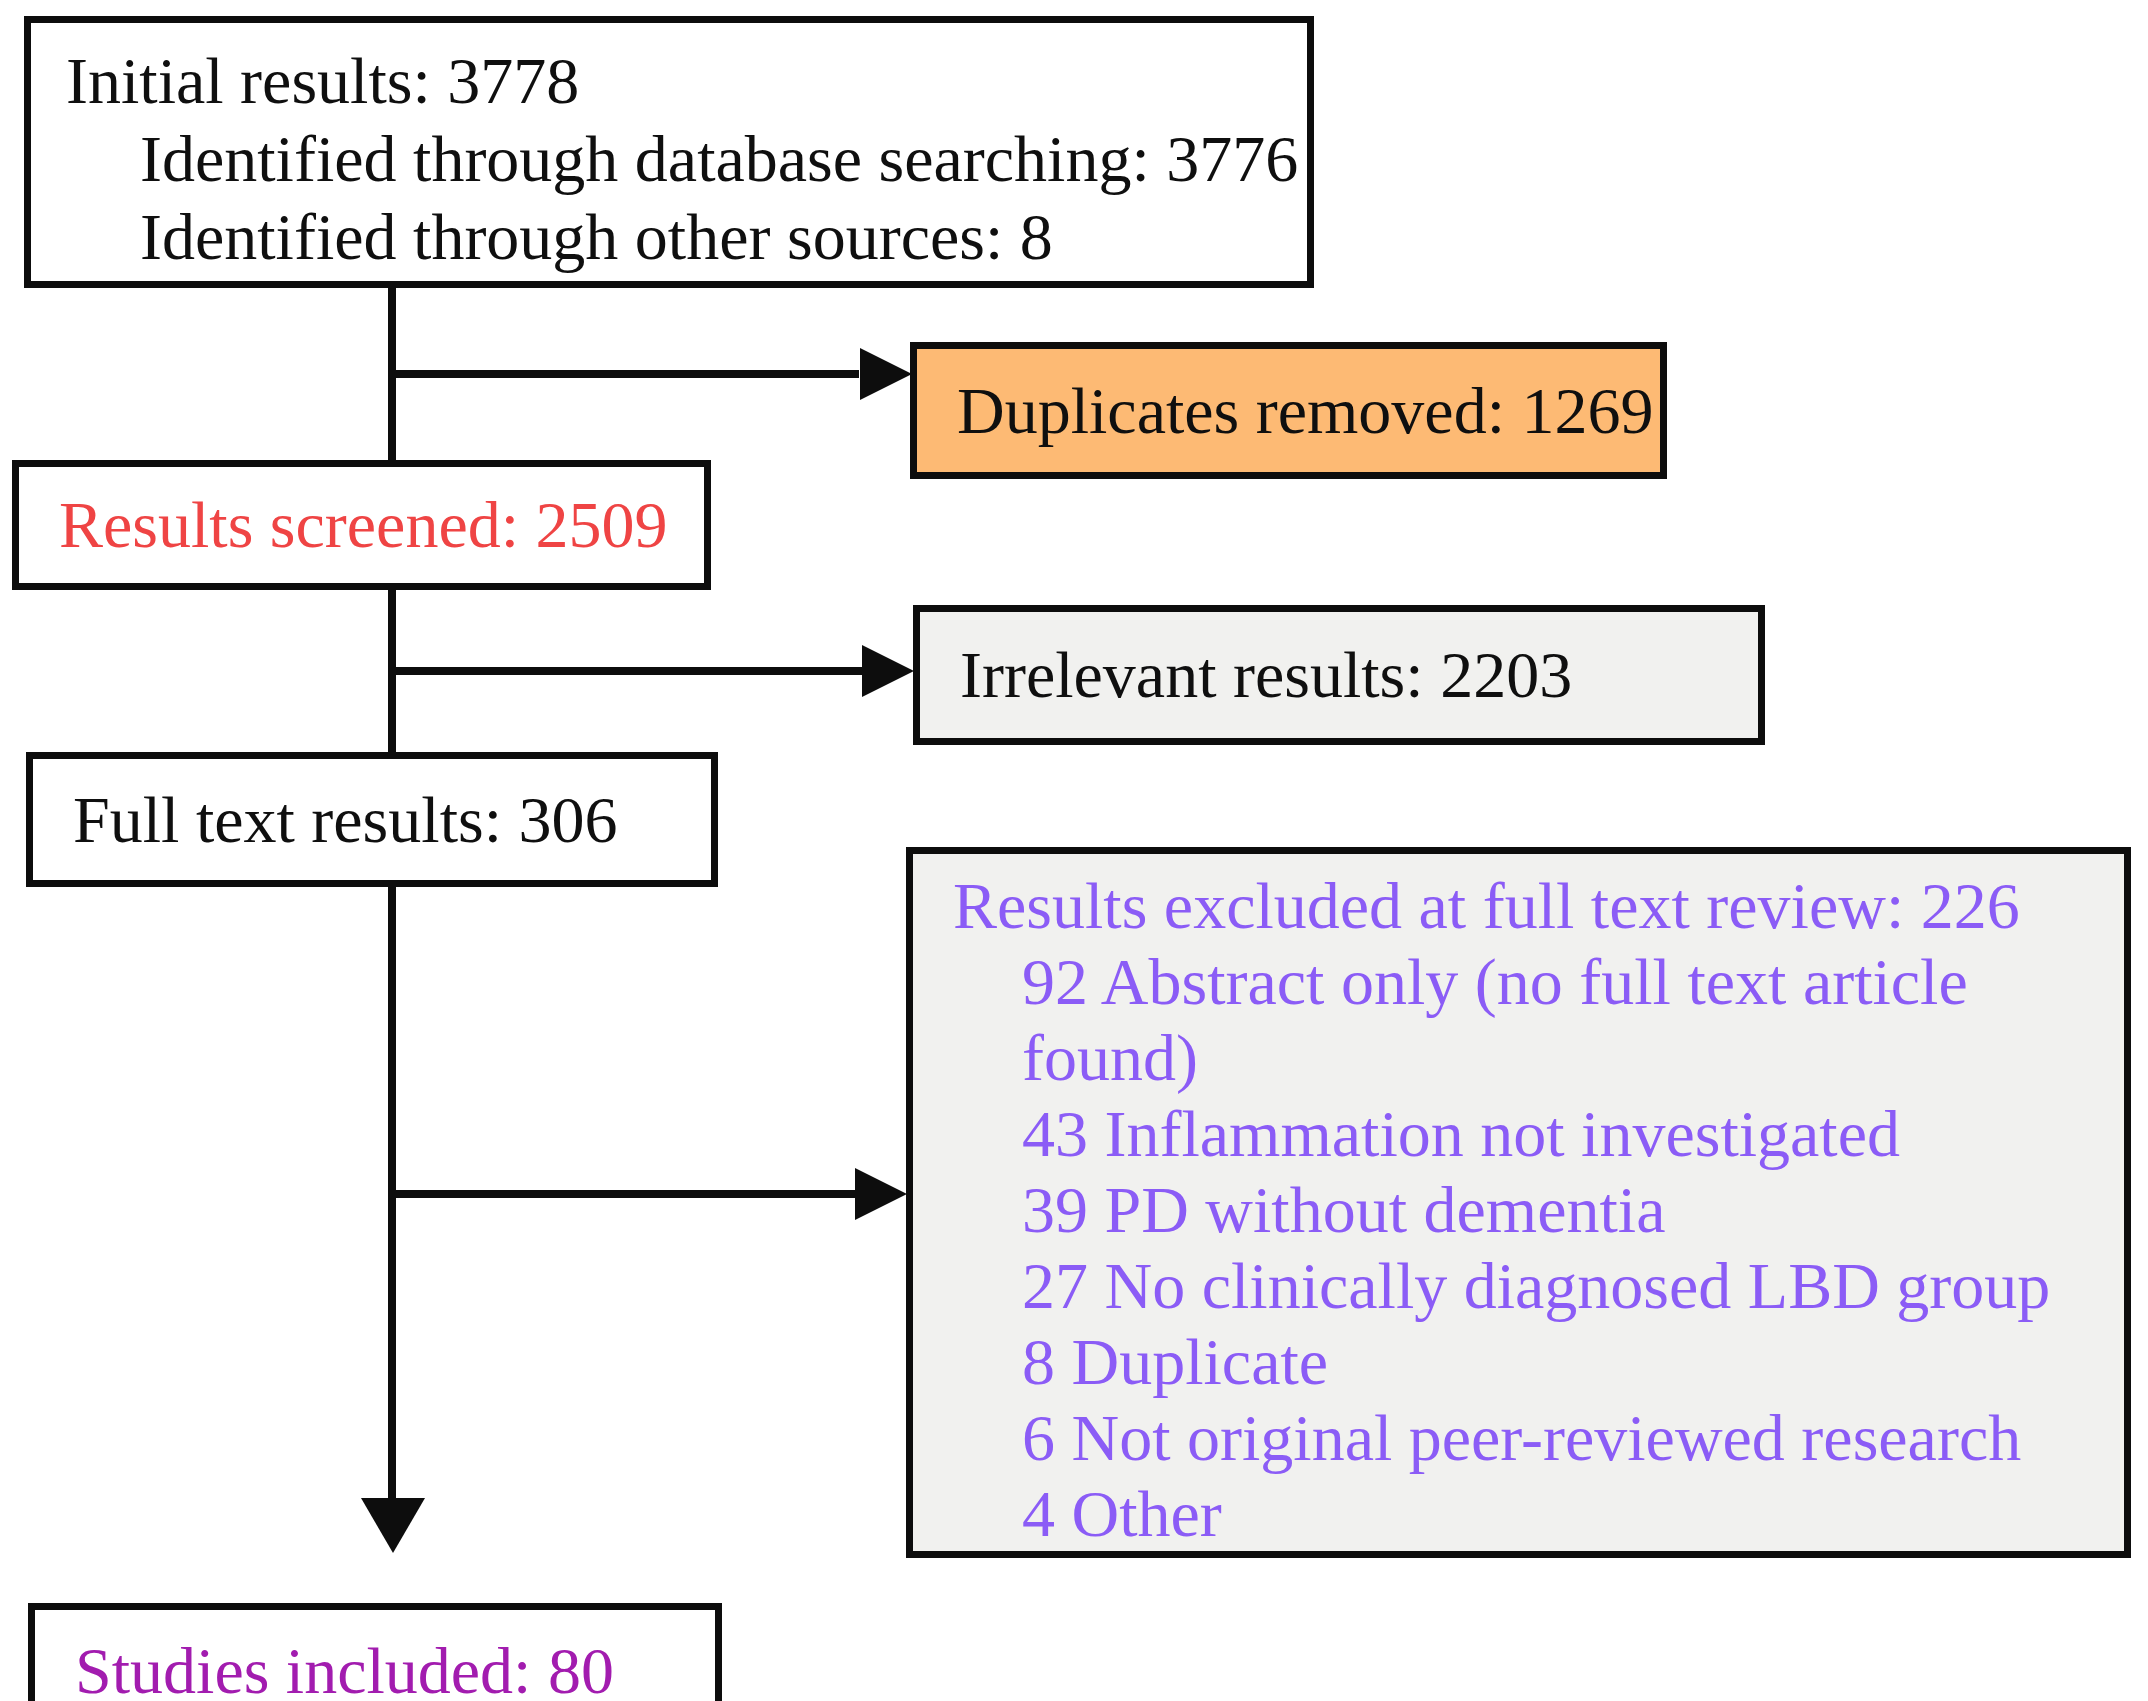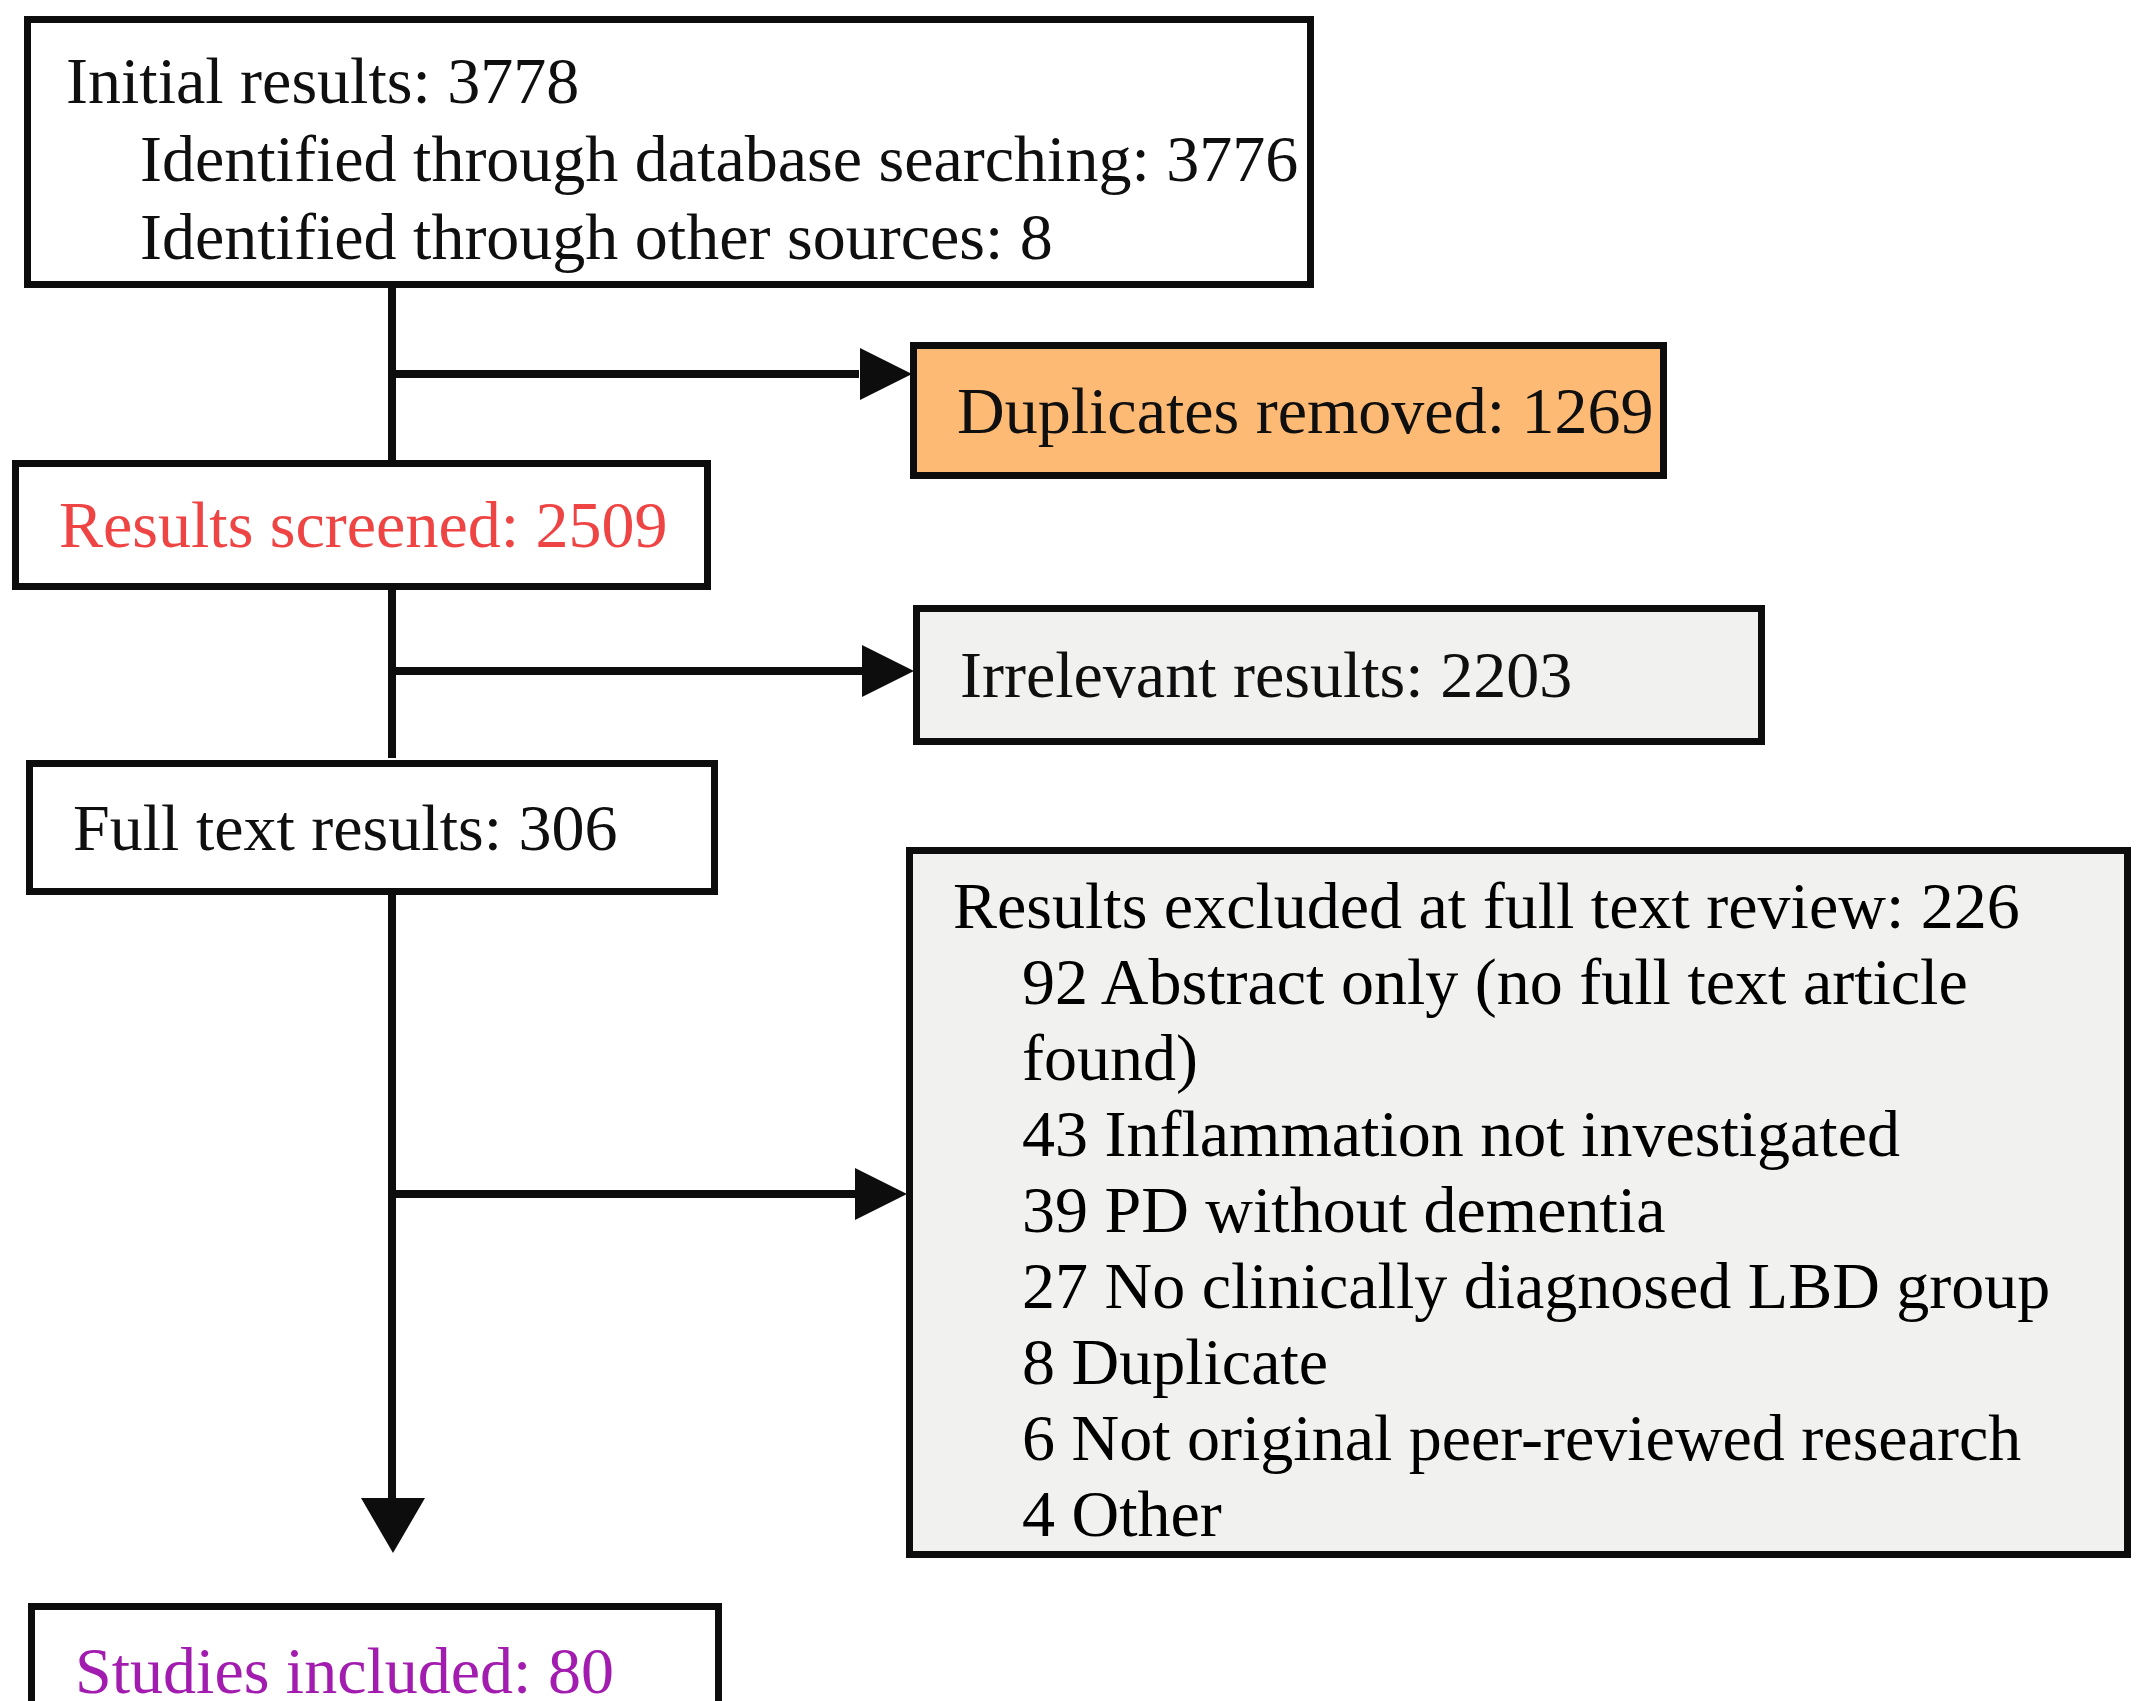--- a/index.html
+++ b/index.html
@@ -97,25 +97,25 @@
   </div>
 
   <div class="box center-v" style="left: 12px; top: 460px; width: 699px; height: 130px; border-color: rgb(13, 13, 13); color: #ef4444; background: rgb(255, 255, 255);">
     <span>Results screened: 2509</span>
   </div>
 
   <div class="box gray center-v" style="left: 913px; top: 605px; width: 852px; height: 140px; border-color: rgb(13, 13, 13); color: rgb(15, 15, 15); background: rgb(241, 241, 239);">
     <span>Irrelevant results: 2203</span>
   </div>
 
-  <div class="box center-v" style="left: 26px; top: 752px; width: 692px; height: 135px; border-color: rgb(13, 13, 13); color: rgb(15, 15, 15); background: rgb(255, 255, 255); margin-top: 8px;">
+  <div class="box center-v" style="left: 26px; top: 752px; width: 692px; height: 135px; border-color: rgb(13, 13, 13); color: rgb(15, 15, 15); background: rgb(255, 255, 255);">
     <span>Full text results: 306</span>
   </div>
 
-  <div class="box gray excluded-list" style="left: 906px; top: 847px; width: 1225px; height: 711px; border-color: rgb(13, 13, 13); color: #000000; background: rgb(241, 241, 239);">
+  <div class="box gray excluded-list" style="left: 906px; top: 847px; width: 1225px; height: 711px; border-color: rgb(13, 13, 13); color: #8b5cf6; background: rgb(241, 241, 239);">
     <div>Results excluded at full text review: 226</div>
     <div class="sub">92 Abstract only (no full text article found)</div>
     <div class="sub">43 Inflammation not investigated</div>
     <div class="sub">39 PD without dementia</div>
     <div class="sub">27 No clinically diagnosed LBD group</div>
     <div class="sub">8 Duplicate</div>
     <div class="sub">6 Not original peer-reviewed research</div>
     <div class="sub">4 Other</div>
   </div>
 

